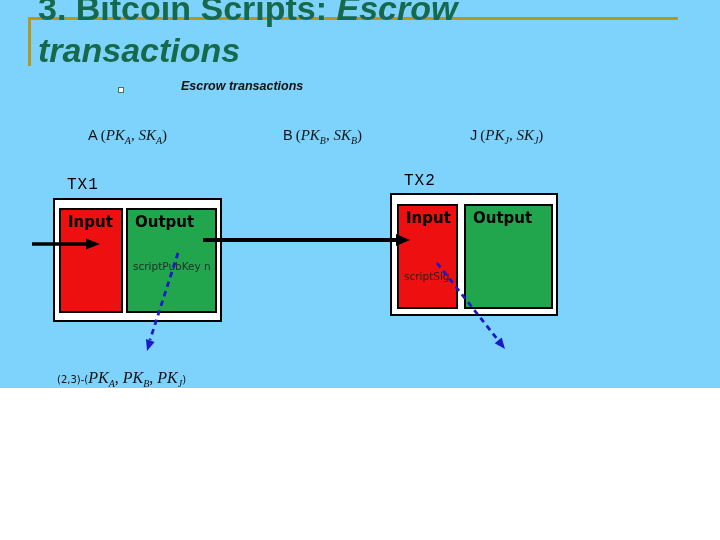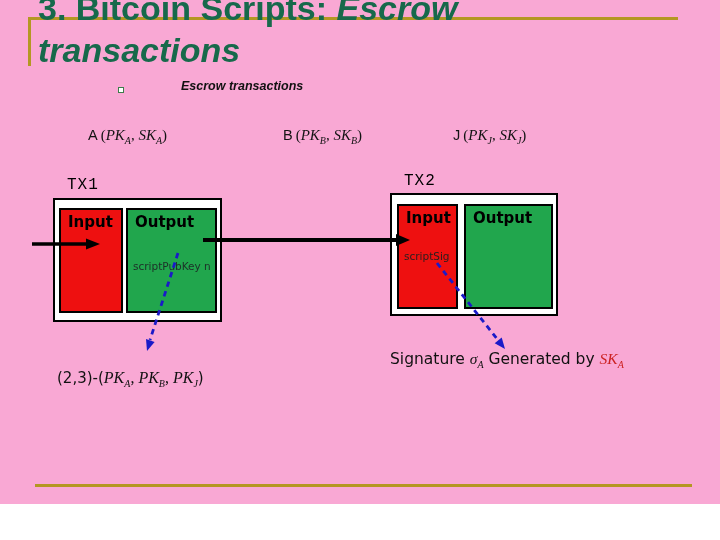--- a/index.html
+++ b/index.html
@@ -1,16 +1,16 @@
 <!DOCTYPE html>
 <html><head>
 <meta charset="utf-8">
 <style>
   html,body{margin:0;padding:0;background:#ffffff;}
-  .slide{position:relative;width:720px;height:504px;background:#f9a8d4;overflow:hidden;
+  .slide{position:relative;width:720px;height:388px;background:#7dd3fc;overflow:hidden;
          font-family:"Liberation Sans",sans-serif;}
 
   
   .gold-h{position:absolute;left:28px;top:17px;width:650px;height:3px;background:#B49722;}
   .gold-v{position:absolute;left:28px;top:17px;width:3px;height:49px;background:#B49722;}
   .gold-bottom{position:absolute;left:35px;top:484px;width:657px;height:3px;background:#B49722;}
 
   
   .title{position:absolute;left:38px;top:-13px;width:600px;font-size:34px;font-weight:bold;
          color:#17694B;line-height:42px;letter-spacing:0px;}
@@ -33,21 +33,21 @@
   .cell{position:absolute;border:2px solid #000;box-sizing:border-box;}
   .cell.red{background:#EE1010;}
   .cell.green{background:#21A64D;}
   .boxlabel{font-weight:bold;font-size:15px;color:#000;padding:3px 16px 0 7px;font-family:"DejaVu Sans",sans-serif;}
   .script{font-size:10.5px;color:#1d2f28;padding:0 2px 0 5px;line-height:12px;font-family:"DejaVu Sans",sans-serif;word-wrap:break-word;}
   .script.onred{color:#2a1f1f;}
 
   
   .op1{position:absolute;left:44px;top:348px;font-family:"Liberation Serif",serif;font-size:18px;color:#111;}
   .op2{position:absolute;left:57px;top:369px;font-size:16px;color:#111;font-family:"Liberation Serif",serif;white-space:nowrap;}
-  .op2 .pre{font-family:"DejaVu Sans",sans-serif;font-size:15px;}
+  .op2 .pre{font-family:"DejaVu Sans",sans-serif;font-size:10px;}
   .sigs{position:absolute;left:390px;top:349px;font-family:"DejaVu Sans",sans-serif;font-size:15.5px;
         color:#111;line-height:19px;white-space:nowrap;}
   .skred{color:#CC2222;}
 
   .overlay{position:absolute;left:0;top:0;pointer-events:none;}
 </style>
 </head>
 <body>
 
 <div class="slide">
@@ -60,50 +60,49 @@
 
   <div class="bullet-sq"></div>
   <div class="bullet-tx">Escrow transactions</div>
 
   <div class="party" style="left:88px">
     <span class="pletter">A</span><span class="math"><span>(</span><span class="mi">PK</span><sub class="mi">A</sub><span>, </span><span class="mi">SK</span><sub class="mi">A</sub><span>)</span></span>
   </div>
   <div class="party" style="left:283px">
     <span class="pletter">B</span><span class="math"><span>(</span><span class="mi">PK</span><sub class="mi">B</sub><span>, </span><span class="mi">SK</span><sub class="mi">B</sub><span>)</span></span>
   </div>
-  <div class="party" style="left:453px">
+  <div class="party" style="left:470px">
     <span class="pletter">J</span><span class="math"><span>(</span><span class="mi">PK</span><sub class="mi">J</sub><span>, </span><span class="mi">SK</span><sub class="mi">J</sub><span>)</span></span>
   </div>
 
   <div class="txlabel" style="left:67px;top:176px">TX1</div>
   <div class="txbox" style="left:53px;top:198px;width:169px;height:124px">
     <div class="cell red" style="left:4px;top:8px;width:64px;height:105px">
       <div class="boxlabel">Input</div>
     </div>
     <div class="cell green" style="left:71px;top:8px;width:91px;height:105px">
       <div class="boxlabel">Output</div>
       <div class="script" style="margin-top:29px;width:80px">scriptPubKey n</div>
     </div>
   </div>
 
   <div class="txlabel" style="left:404px;top:172px">TX2</div>
   <div class="txbox" style="left:390px;top:193px;width:168px;height:123px">
     <div class="cell red" style="left:5px;top:9px;width:61px;height:105px">
       <div class="boxlabel">Input</div>
-      <div class="script onred" style="margin-top:23px">scriptSig</div>
+      <div class="script onred" style="margin-top:43px">scriptSig</div>
     </div>
     <div class="cell green" style="left:72px;top:9px;width:89px;height:105px">
       <div class="boxlabel">Output</div>
     </div>
   </div>
 
   <div class="op2"><span class="pre">(2,3)-(</span><span class="mi">PK</span><sub class="mi">A</sub><span>, </span><span class="mi">PK</span><sub class="mi">B</sub><span>, </span><span class="mi">PK</span><sub class="mi">J</sub><span class="pre">)</span></div>
 
   <div class="sigs">
-    <div><span>Signature</span> <span class="mi">σ</span><sub class="mi">A</sub> <span>Generated by</span> <span class="skred"><span class="mi">SK</span><sub class="mi">A</sub></span></div>
   </div>
 
   <svg class="overlay" width="720" height="540" viewBox="0 0 720 540">
 
     <line x1="32" y1="244" x2="87" y2="244" stroke="#000" stroke-width="3.5"></line>
     <polygon points="100,244 86,238.5 86,249.5" fill="#000"></polygon>
 
     <line x1="203" y1="240" x2="397" y2="240" stroke="#000" stroke-width="4"></line>
     <polygon points="410,240 396,234 396,246" fill="#000"></polygon>
 

